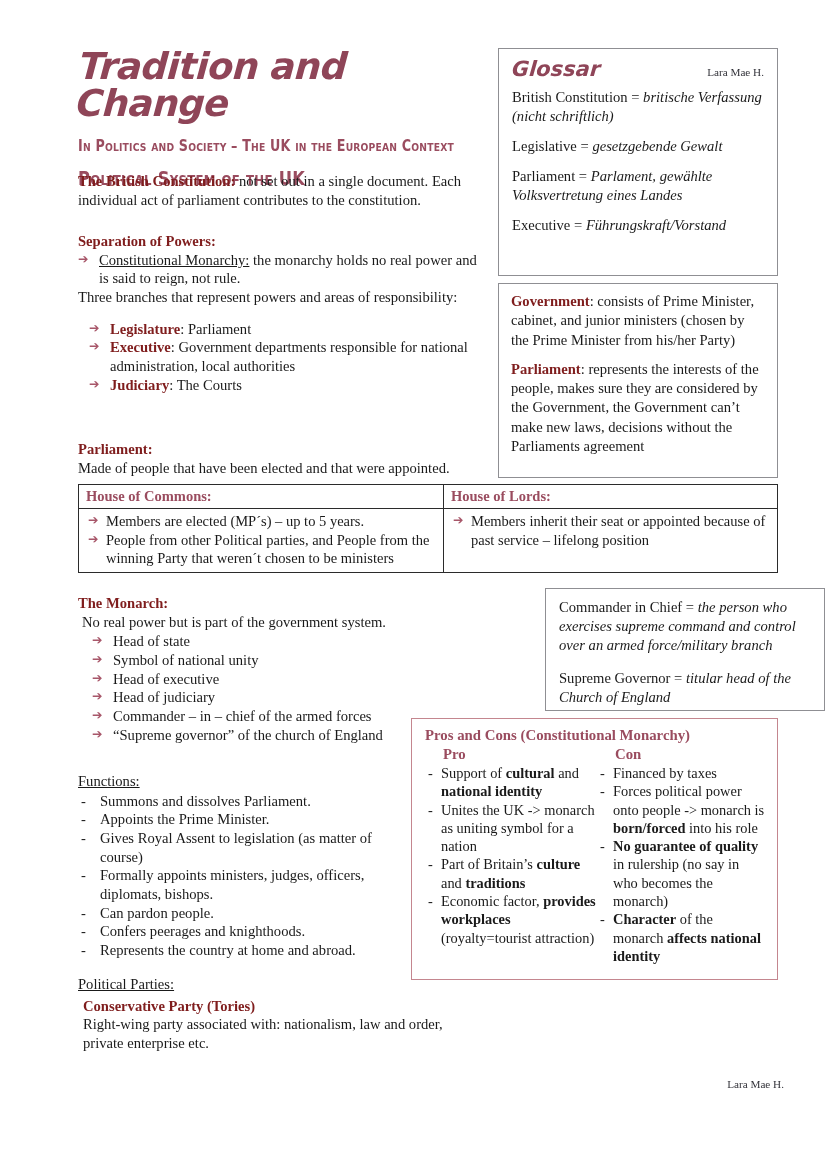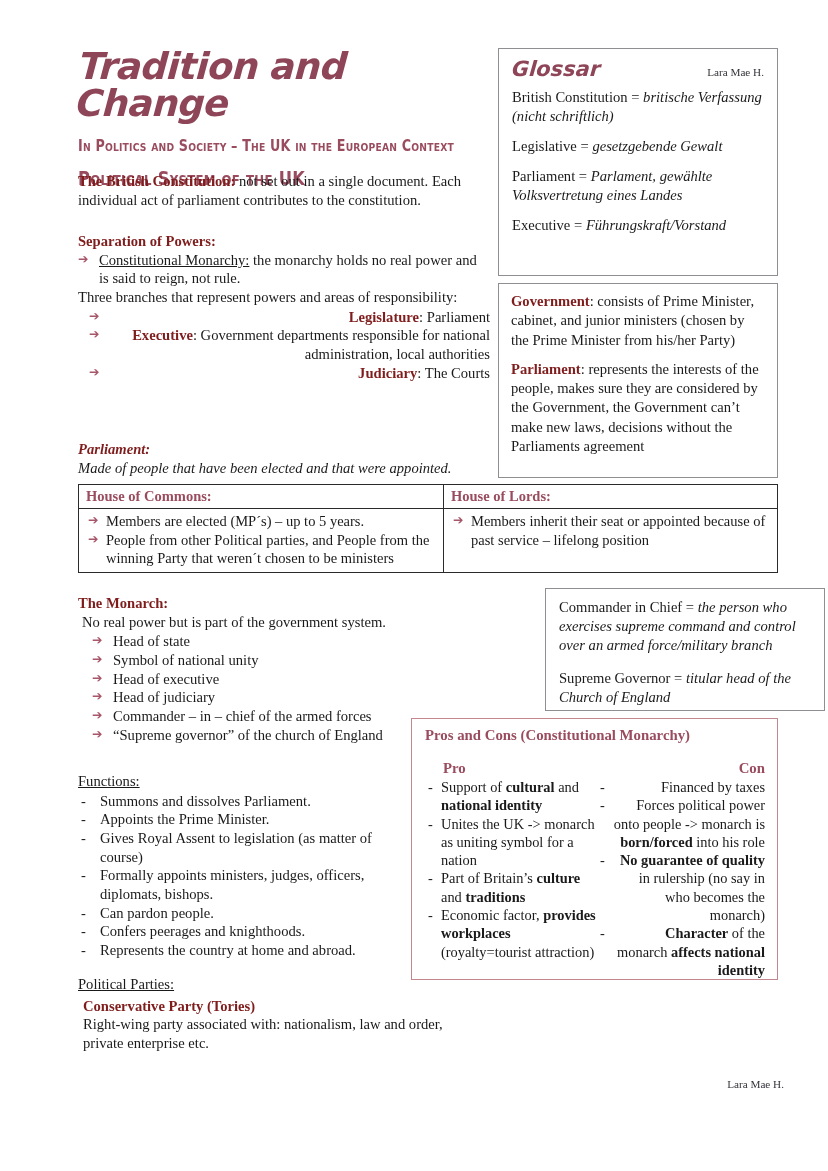--- a/index.html
+++ b/index.html
@@ -145,23 +145,23 @@
   #gov-box { left: 498px; top: 283px; width: 280px; height: 195px; padding: 8px 12px 0 12px; }
   .gov-para { margin: 0 0 10px 0; font-size: 14.6px; line-height: 1.32; }
 
   
   #cmd-box { left: 498px; top: 588px; width: 280px; height: 123px; padding: 9px 13px 0 13px; margin-left: 47px; }
   .cmd-para { margin: 0 0 14px 0; font-size: 14.6px; line-height: 1.3; }
 
   
   #proscons-box { left: 411px; top: 718px; width: 367px; height: 262px; padding: 8px 11px 0 13px; }
   #pc-title { font-size: 14.8px; font-weight: bold; color: #9a4c5f; }
-  #pc-cols { display: flex; margin-top: 16px; }
+  #pc-cols { display: flex; margin-top: 2px; }
   #pc-col-pro { width: 172px; }
-  #pc-col-con { width: 168px; text-align: right; }
+  #pc-col-con { width: 168px; }
   .pc-head { font-size: 14.8px; font-weight: bold; color: #9a4c5f; padding-left: 18px; }
   .pc-list { list-style: none; margin: 1px 0 0 0; padding: 0; font-size: 14.4px; line-height: 1.27; }
   .pc-list > li { position: relative; padding-left: 16px; margin-bottom: 0px; }
   .pc-list > li::before { content: "-"; position: absolute; left: 3px; top: 0; }
 
   
   #parl-table {
     position: absolute;
     left: 78px;
     top: 484px;
@@ -207,28 +207,28 @@
   <div class="lcol body-txt" style="top:172px; width:412px;">
     <p class="para"><span class="hl">The British Constitution:</span><span> not set out in a single document. Each individual act of parliament contributes to the constitution.</span></p>
   </div>
 
   <div class="lcol body-txt" style="top:232px; width:412px;">
     <div class="hl">Separation of Powers:</div>
     <ul class="arrows">
       <li><span class="u">Constitutional Monarchy:</span><span> the monarchy holds no real power and is said to reign, not rule.</span></li>
     </ul>
     <p class="para" style="">Three branches that represent powers and areas of responsibility:</p>
-    <ul class="arrows indent" style="margin-top:1px;text-align:right;">
+    <ul class="arrows indent" style="margin-top:13px;">
       <li><span class="hl">Legislature</span><span>: Parliament</span></li>
       <li><span class="hl">Executive</span><span>: Government departments responsible for national administration, local authorities</span></li>
       <li><span class="hl">Judiciary</span><span>: The Courts</span></li>
     </ul>
   </div>
 
-  <div class="lcol body-txt" style="top:440px; width:412px;font-style:italic;">
+  <div class="lcol body-txt" style="top:440px; width:412px;">
     <div class="hl">Parliament:</div>
     <p class="para">Made of people that have been elected and that were appointed.</p>
   </div>
 
   <table id="parl-table">
     <tbody>
         <tr>
       <td class="th-cell" style="width:350px;">House of Commons:</td>
       <td class="th-cell">House of Lords:</td>
     </tr>

